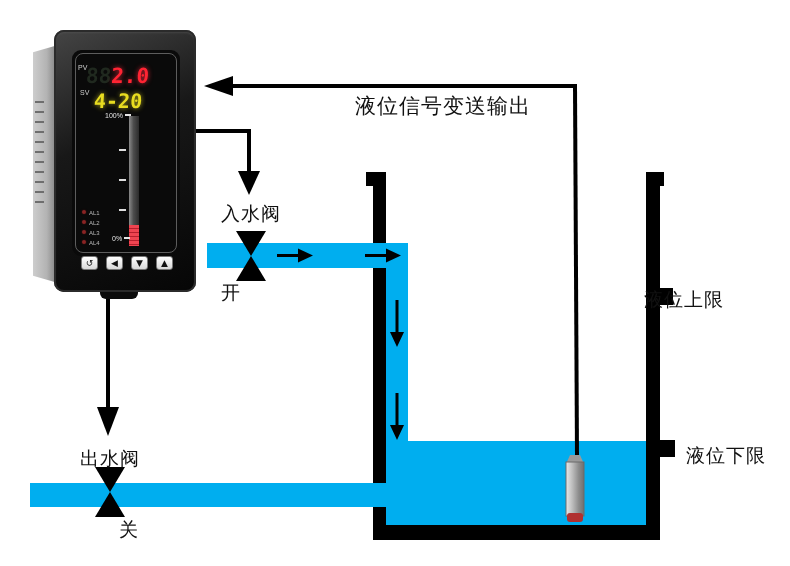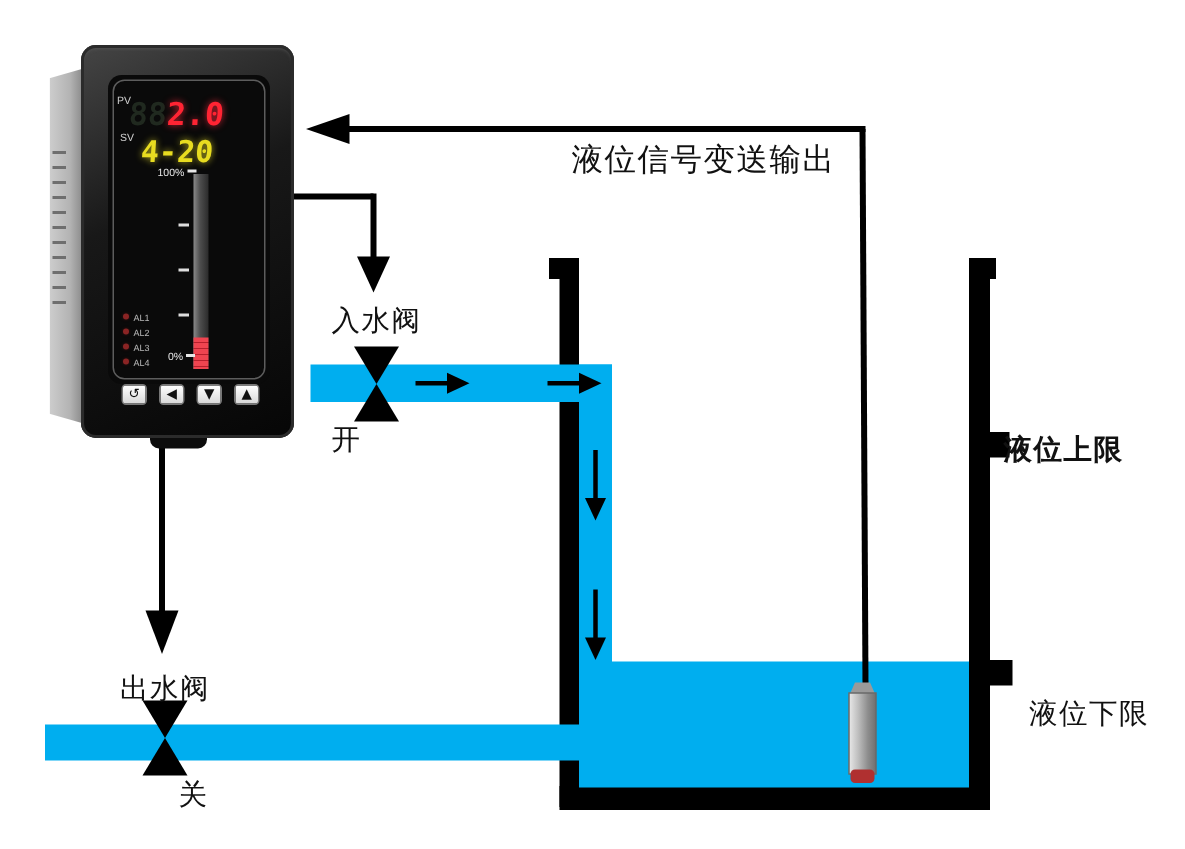--- a/index.html
+++ b/index.html
@@ -163,21 +163,21 @@
     </div>
 
     <div class="btn-row">
       <button class="dev-btn">↺</button>
       <button class="dev-btn">◀</button>
       <button class="dev-btn">▼</button>
       <button class="dev-btn">▲</button>
     </div>
   </div>
 
-  <div class="cn big" style="left:381px;top:92px;">液位信号变送输出</div>
+  <div class="cn big" style="left:355px;top:92px;">液位信号变送输出</div>
   <div class="cn small" style="left:221px;top:201px;text-align:right;">入水阀</div>
   <div class="cn small" style="left:221px;top:280px;">开</div>
   <div class="cn small" style="left:80px;top:446px;">出水阀</div>
   <div class="cn small" style="left:119px;top:517px;">关</div>
-  <div class="cn small" style="left:669px;top:287px;font-weight:bold;">液位上限</div>
-  <div class="cn small" style="left:686px;top:463px;text-align:right;">液位下限</div>
+  <div class="cn small" style="left:644px;top:287px;">液位上限</div>
+  <div class="cn small" style="left:686px;top:443px;text-align:right;">液位下限</div>
 
 </div>
 
 </body></html>

